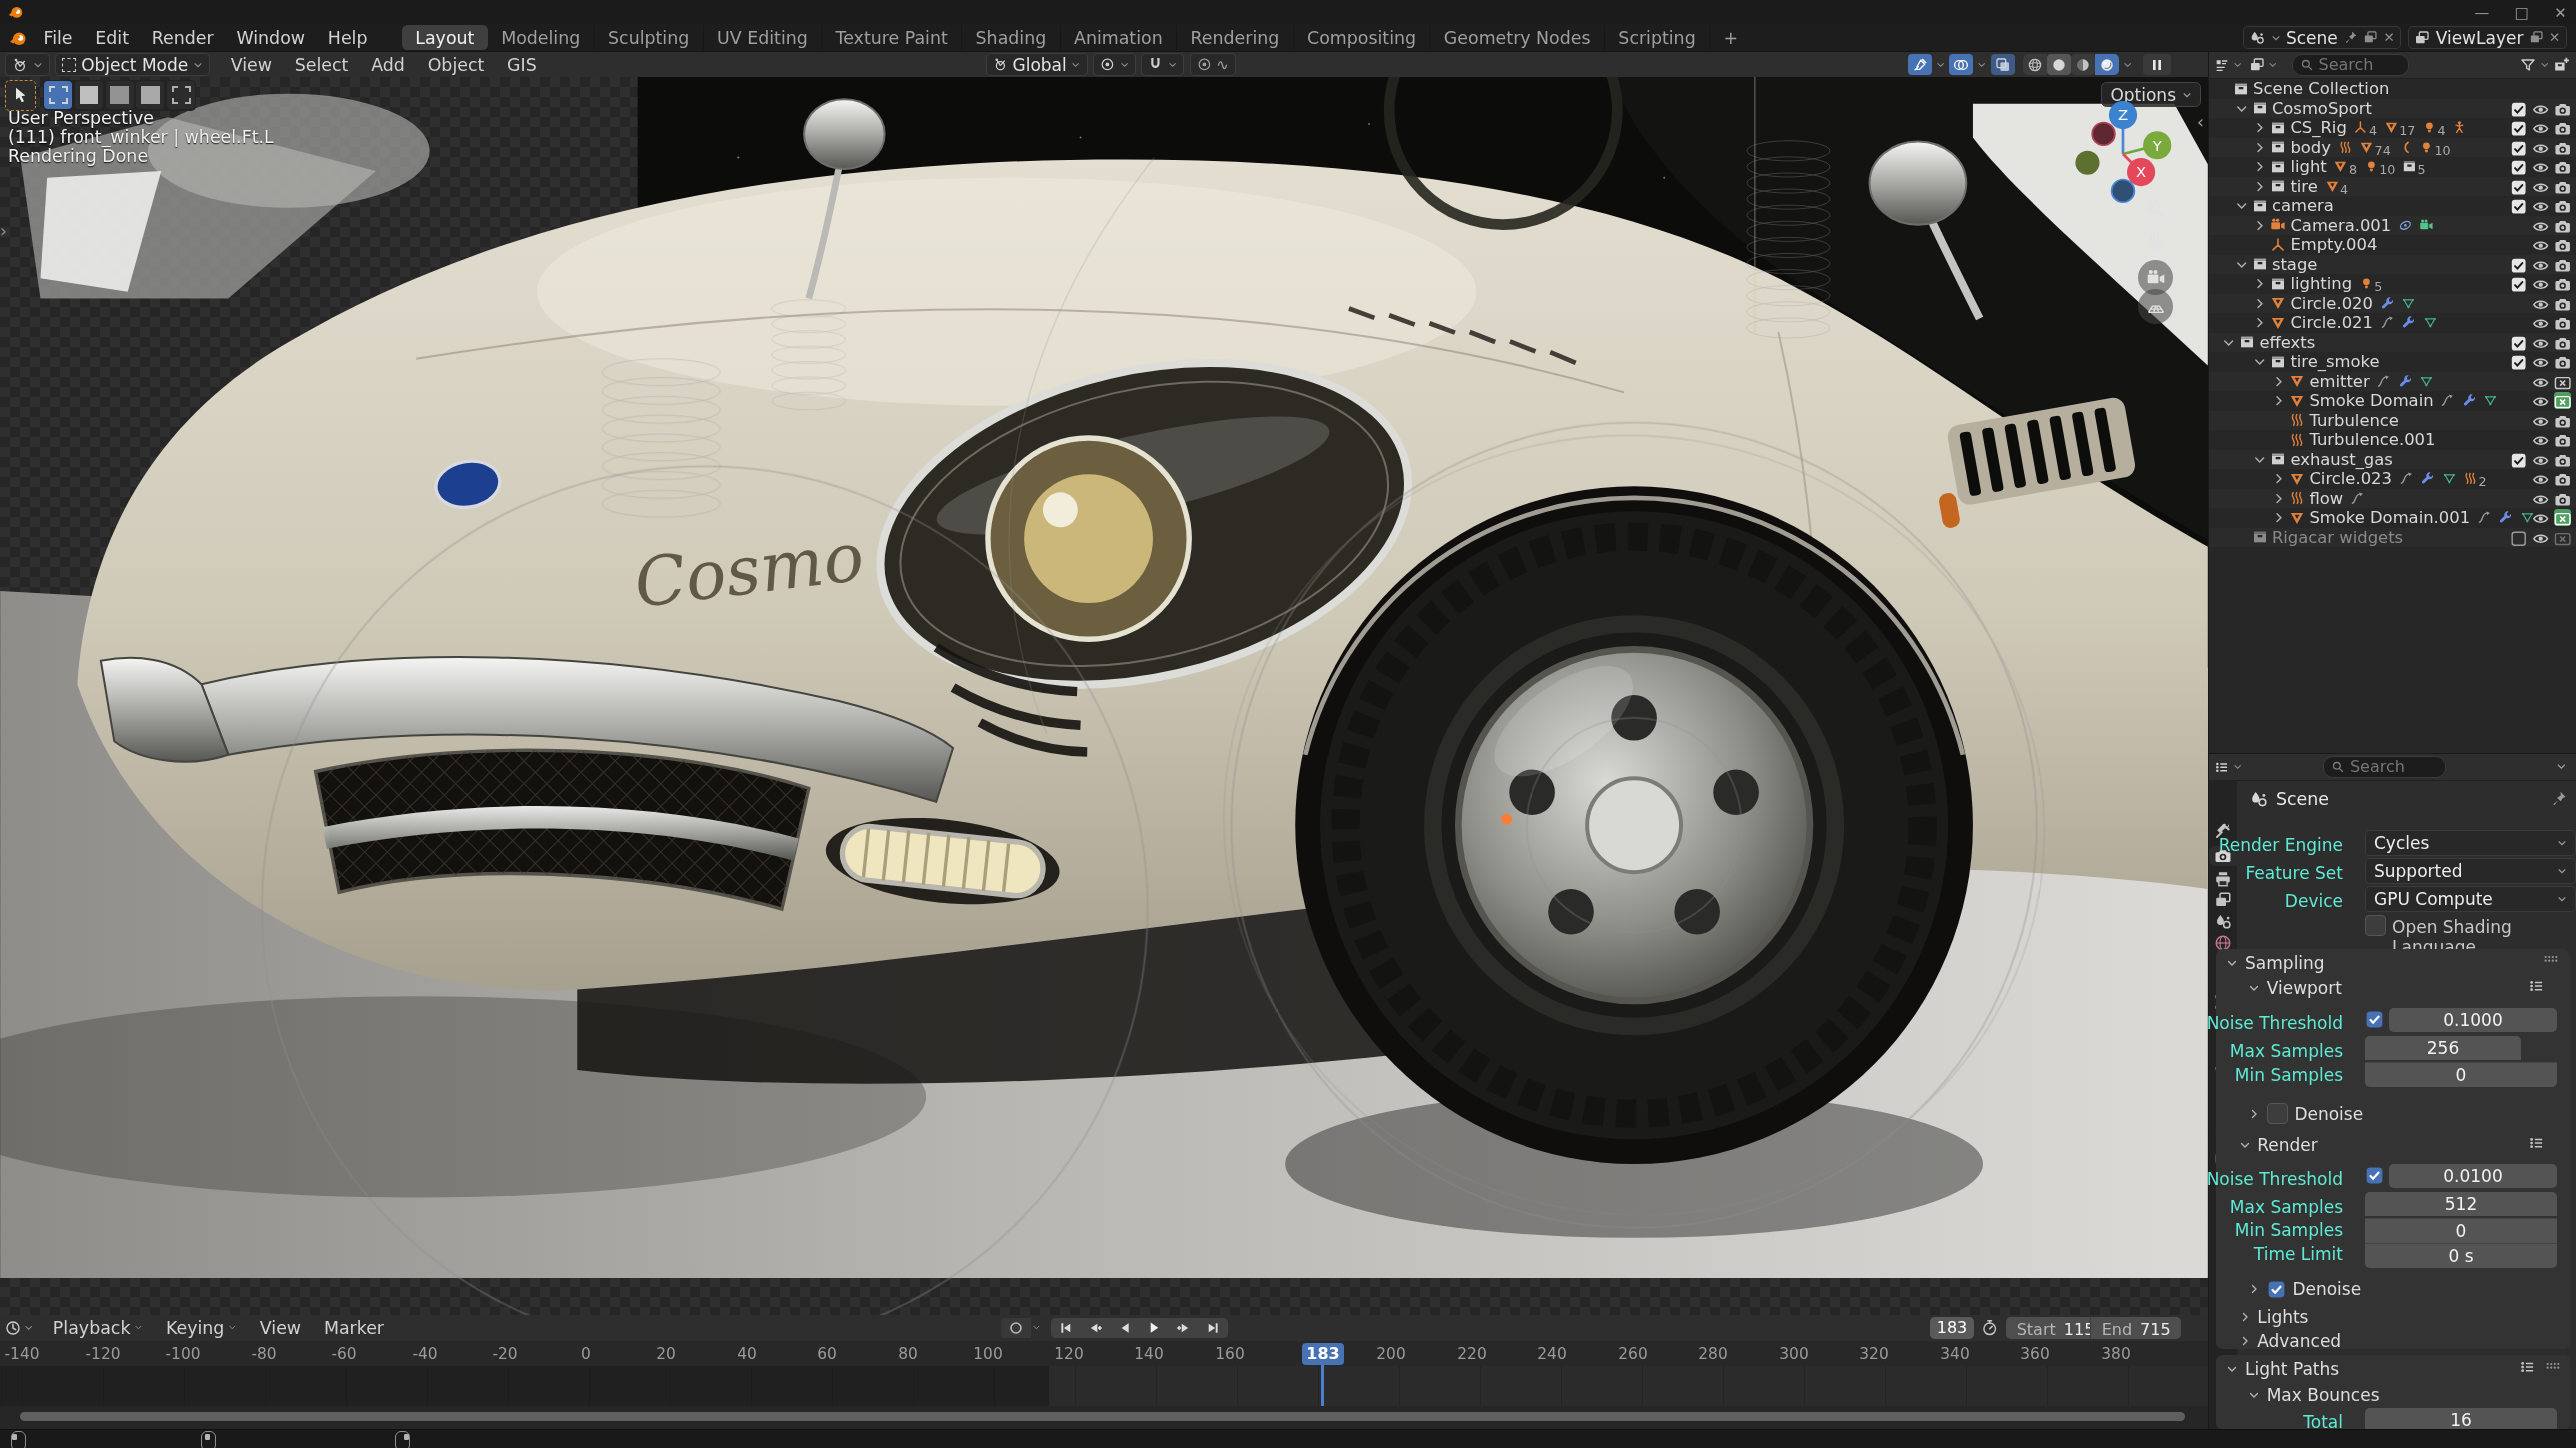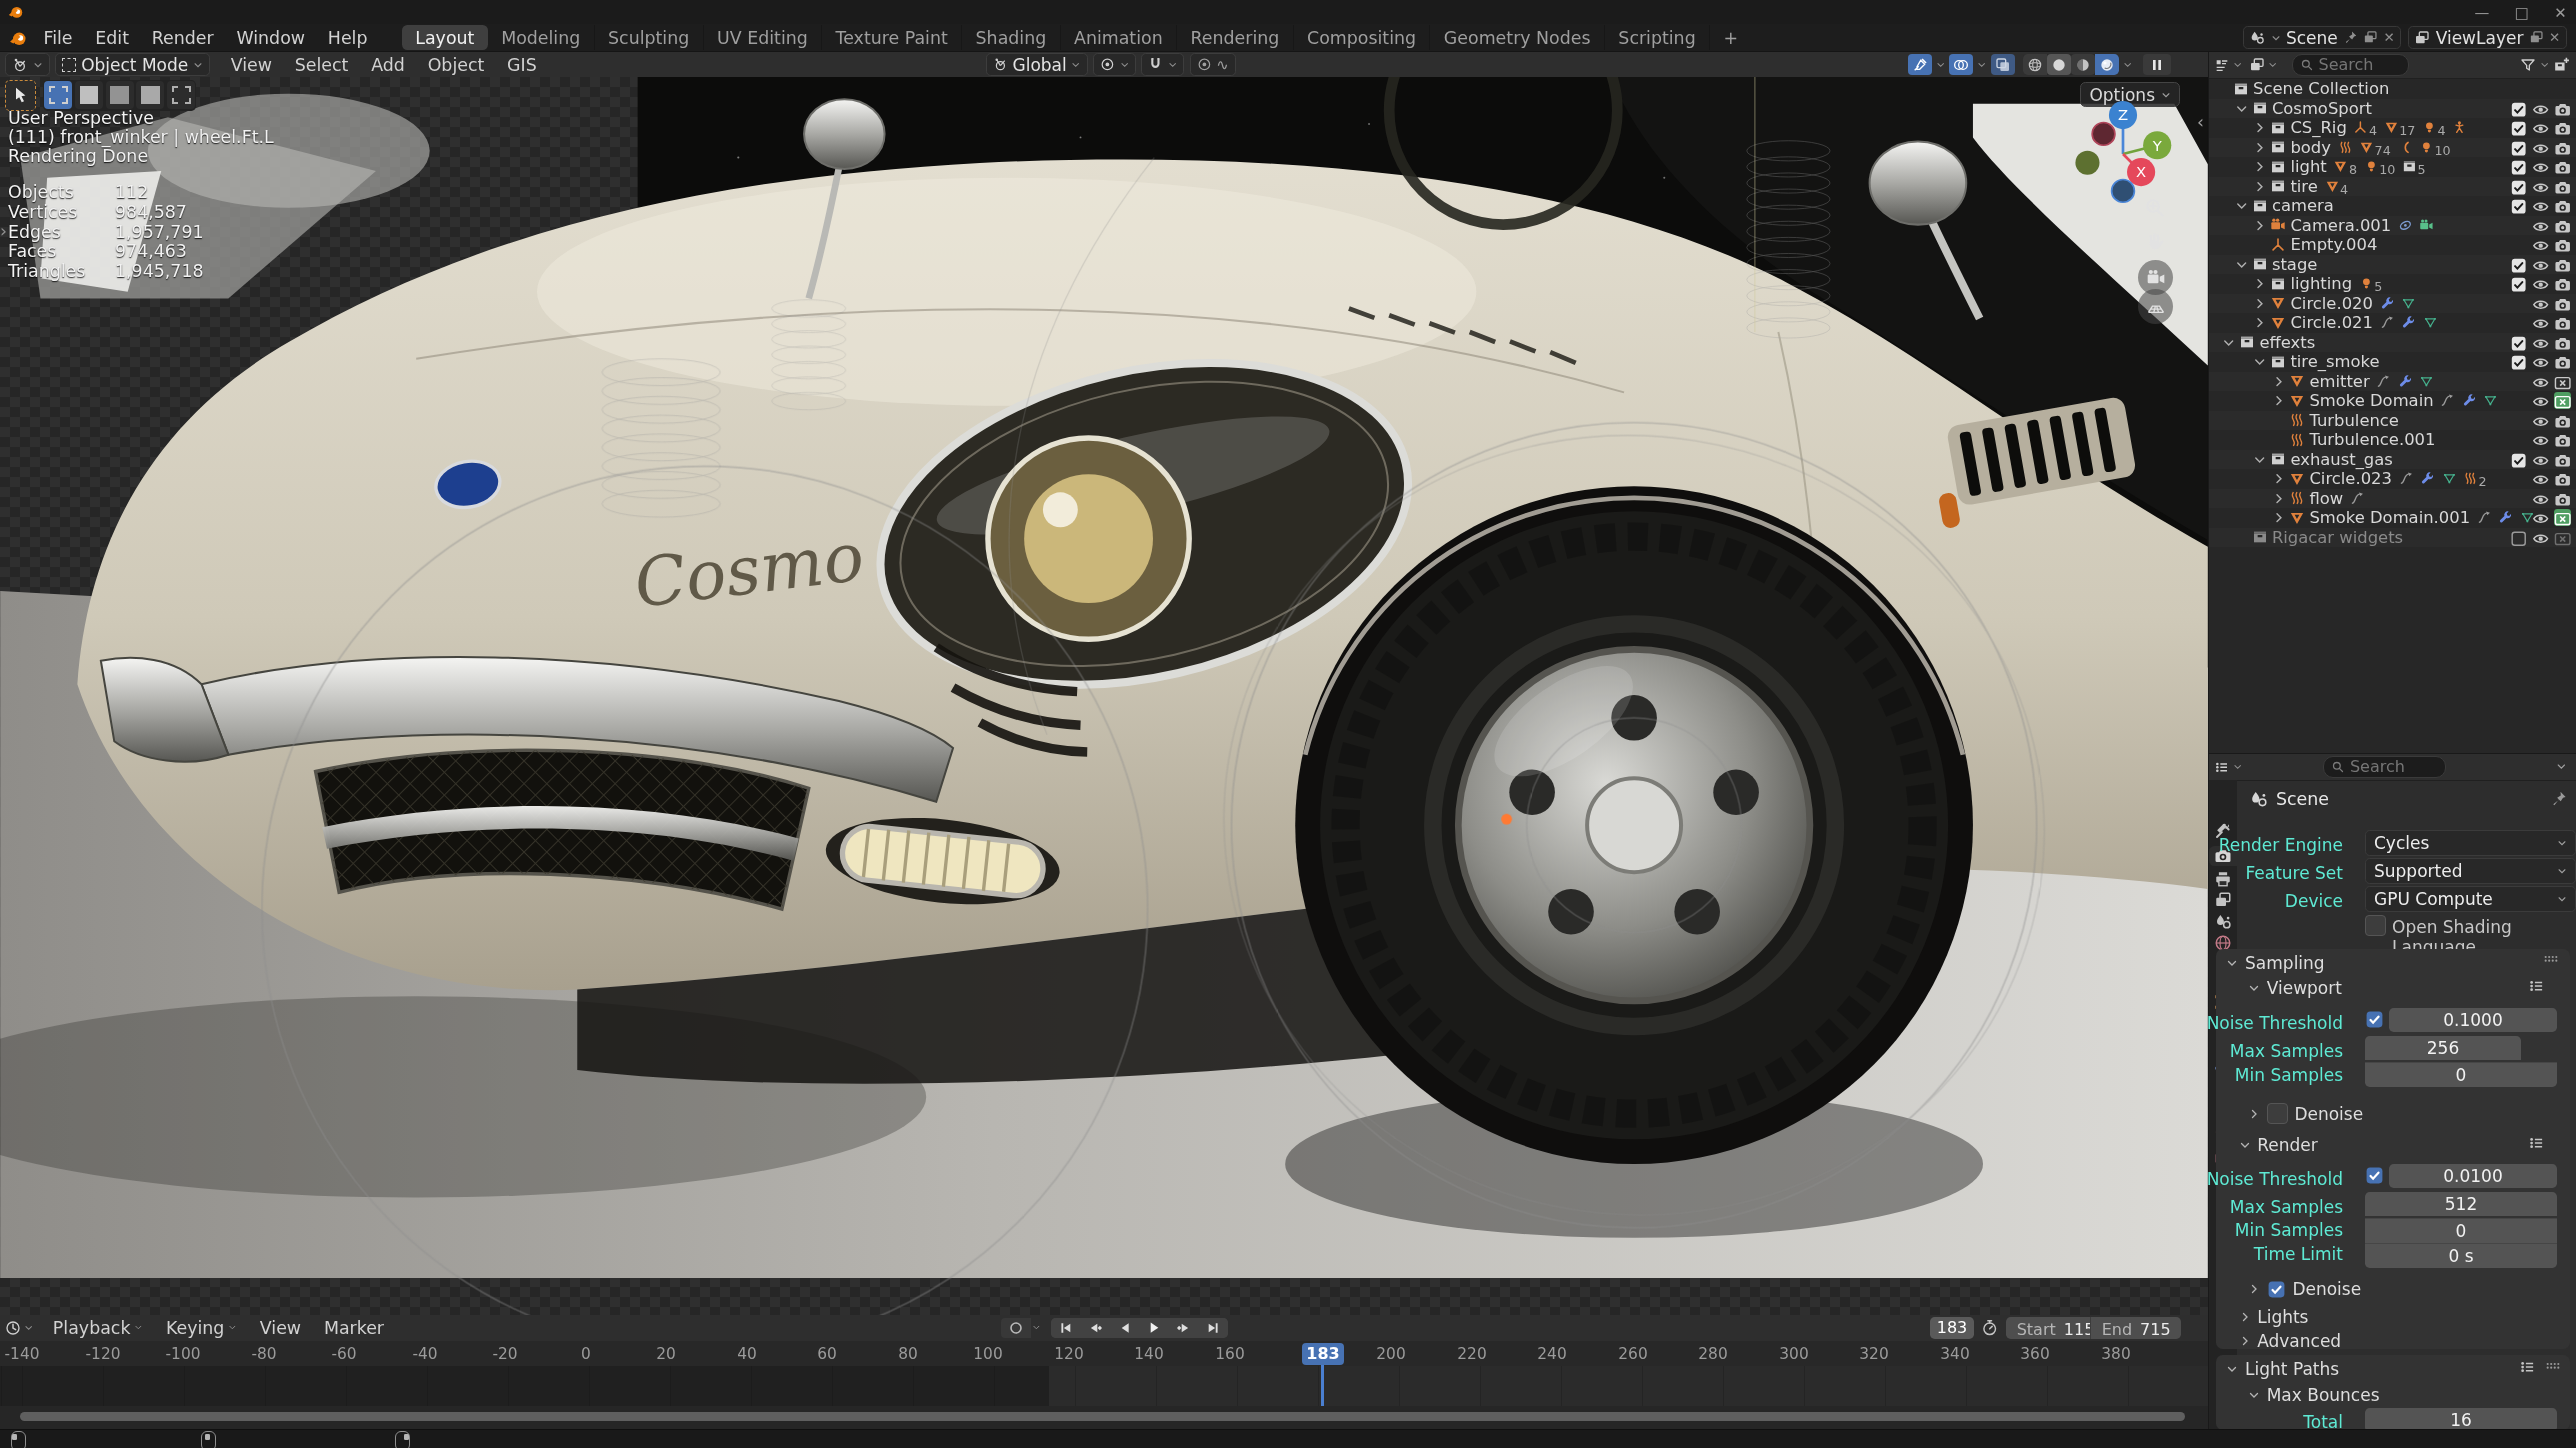--- a/index.html
+++ b/index.html
@@ -761,37 +761,25 @@
         <div class="modebtn">
             <span class="modeglyph" style="opacity:.8"></span>
           </div>
       </div>
     </div>
 
     <div class="stats">
       <div>User Perspective</div>
       <div>(111) front_winker | wheel.Ft.L</div>
       <div>Rendering Done</div>
-      <div class="grid" id="stats-grid">
-          <span>Objects</span>
-          <span>112</span>
-          <span>Vertices</span>
-          <span>984,587</span>
-          <span>Edges</span>
-          <span>1,957,791</span>
-          <span>Faces</span>
-          <span>974,463</span>
-          <span>Triangles</span>
-          <span>1,945,718</span>
-        </div>
     </div>
 
     <div class="abs" style="left:0px;top:144px;color:#8f8f8f;font-size:17.4px">›</div>
 
-    <div class="optbtn abs" style="right:28px;top:5.4px">
+    <div class="optbtn abs" style="right:7px;top:5.4px">
       <span>Options</span>
       <svg class="ic" width="10" height="10" color="#9f9f9f" viewBox="0 0 15 15">
           <use href="#i-chevd"></use>
         </svg>
     </div>
 
     <div class="abs" style="right:4px;top:35px;color:#9f9f9f;font-size:17.4px">‹</div>
 
     <svg class="abs" width="114" height="114" style="right:28px;top:20px" viewBox="0 0 170 170">
       <line x1="85" y1="85" x2="85" y2="27" stroke="#4a86d8" stroke-width="4"></line>

